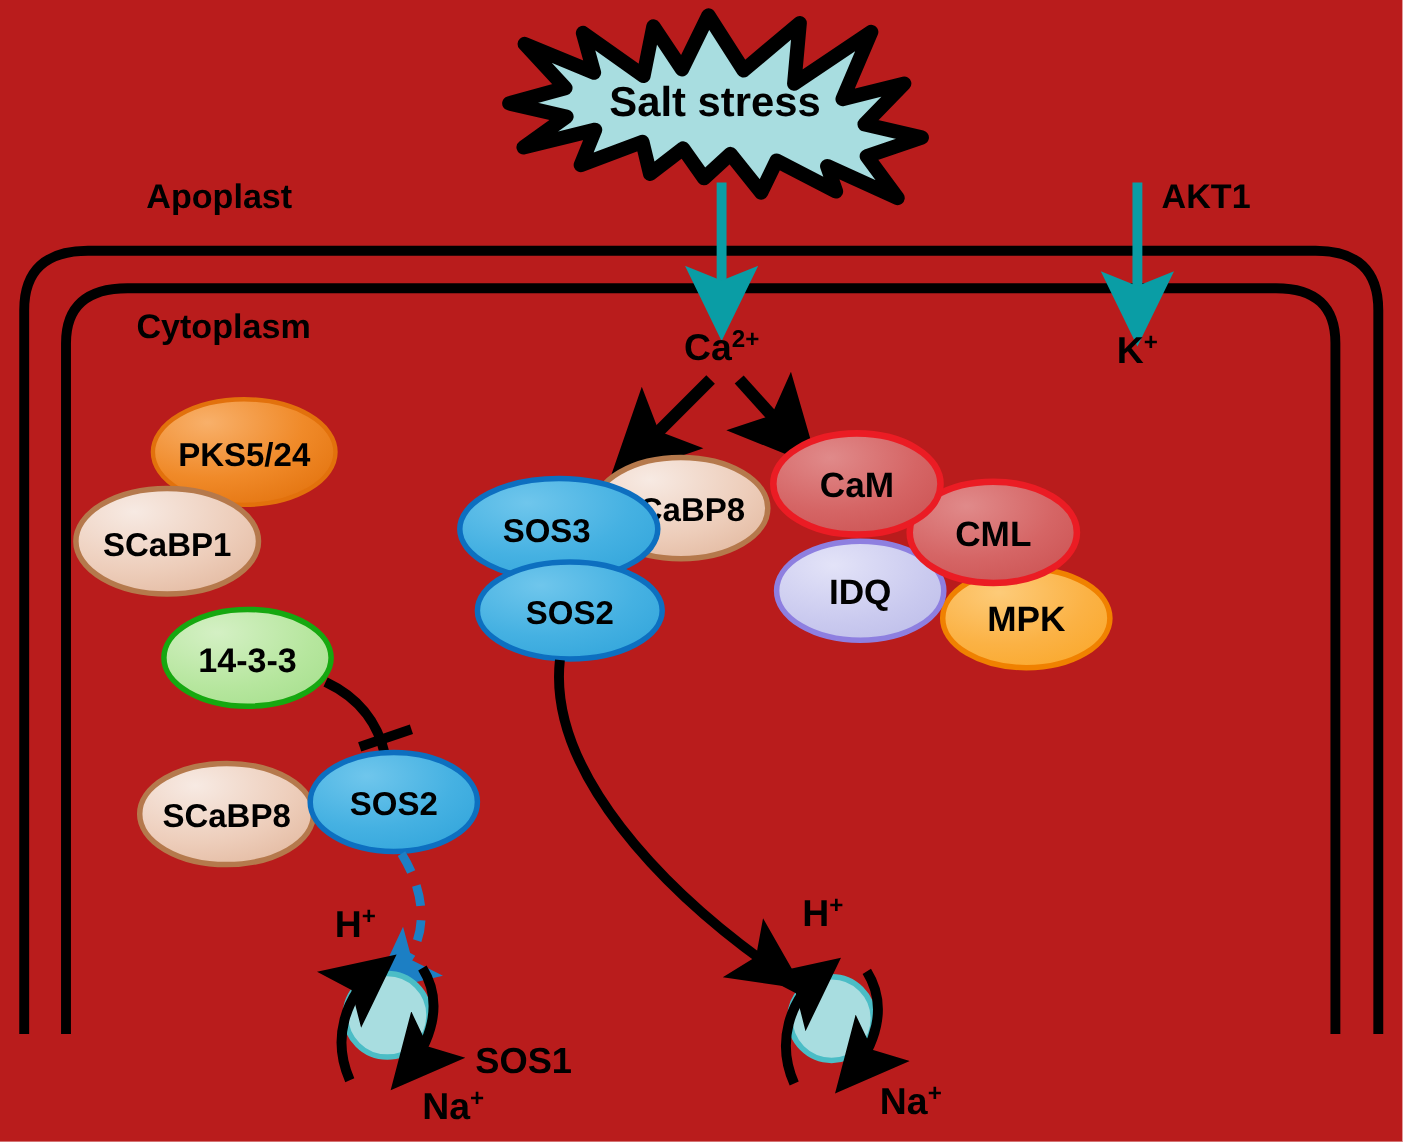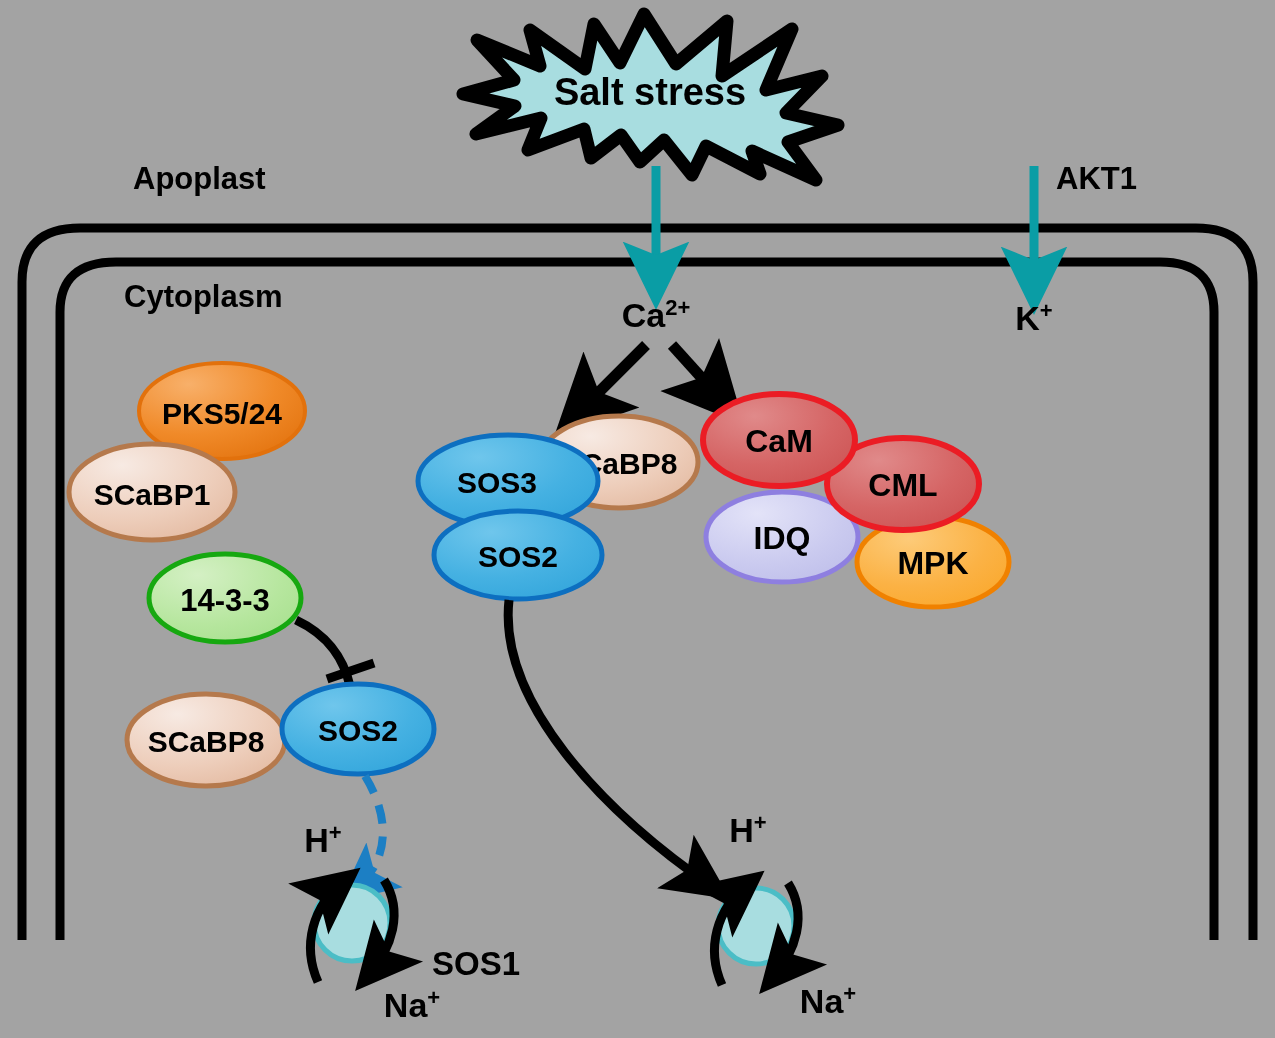--- a/index.html
+++ b/index.html
@@ -7,21 +7,21 @@
     padding: 0;
     background: #ffffff;
   }
   body {
     font-family: "Liberation Sans", sans-serif;
   }
   #canvas {
     position: relative;
     width: 1275px;
     height: 1038px;
-    background: #a3a3a3;
+    background: #b91c1c;
     overflow: hidden;
   }
   #diagram-svg {
     position: absolute;
     left: 0;
     top: 0;
     width: 1275px;
     height: 1038px;
   }
   .node-label {

